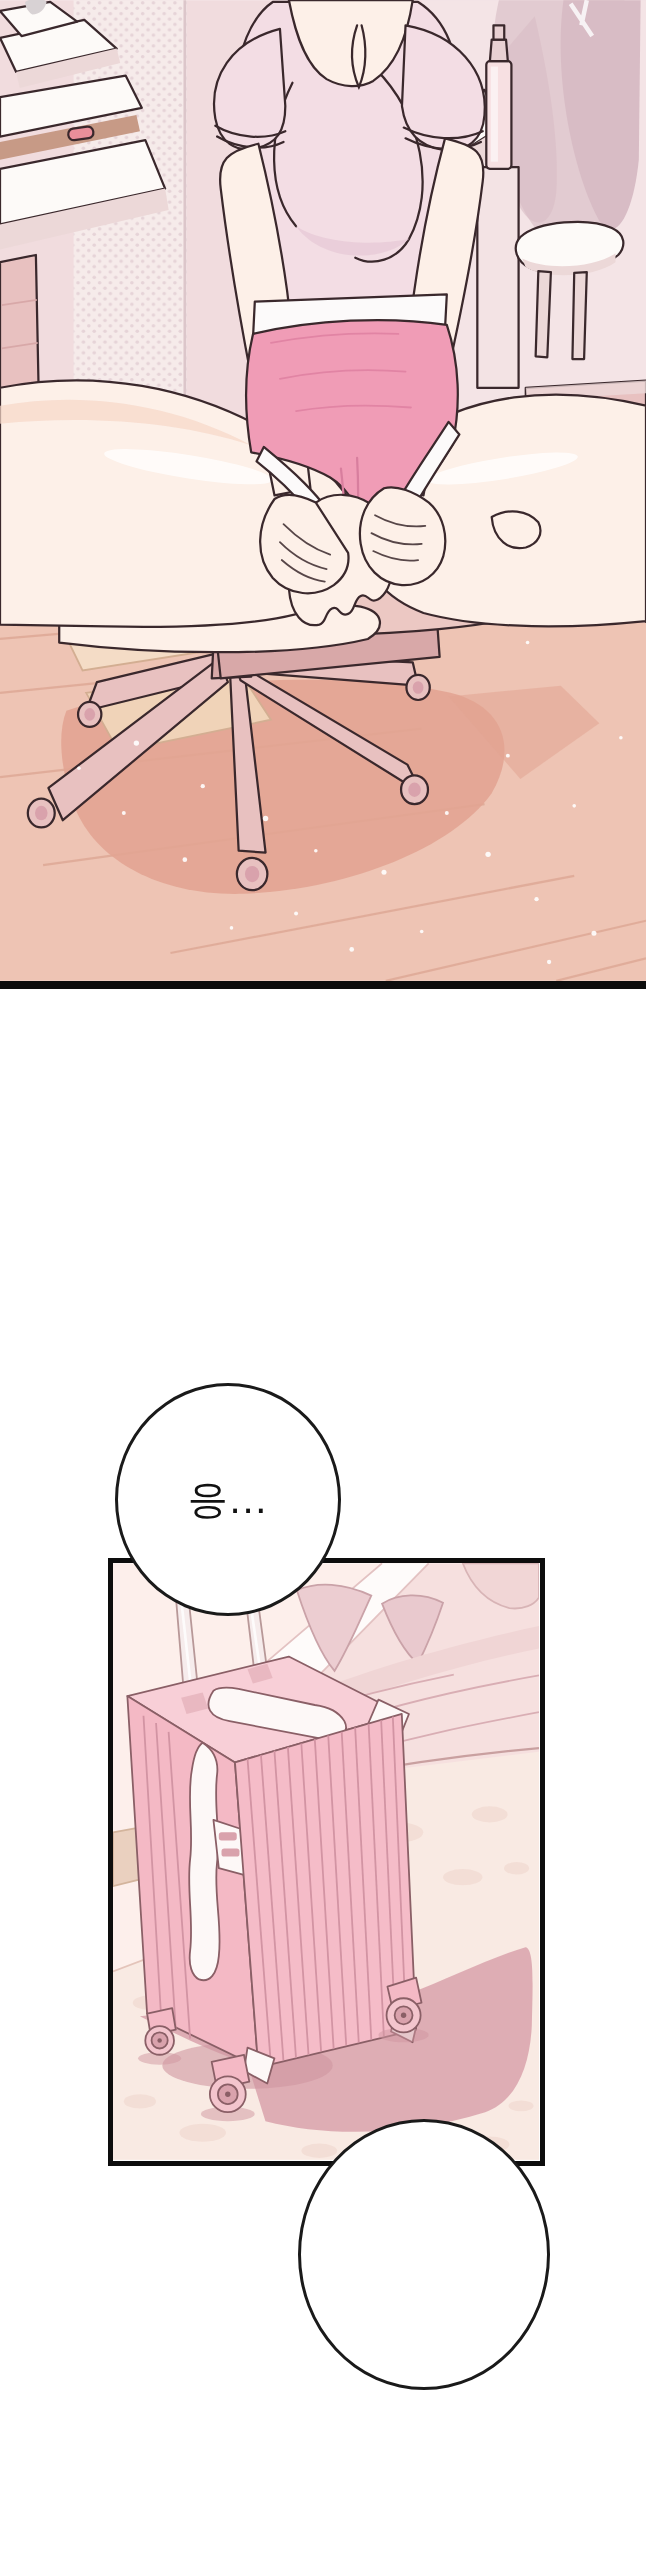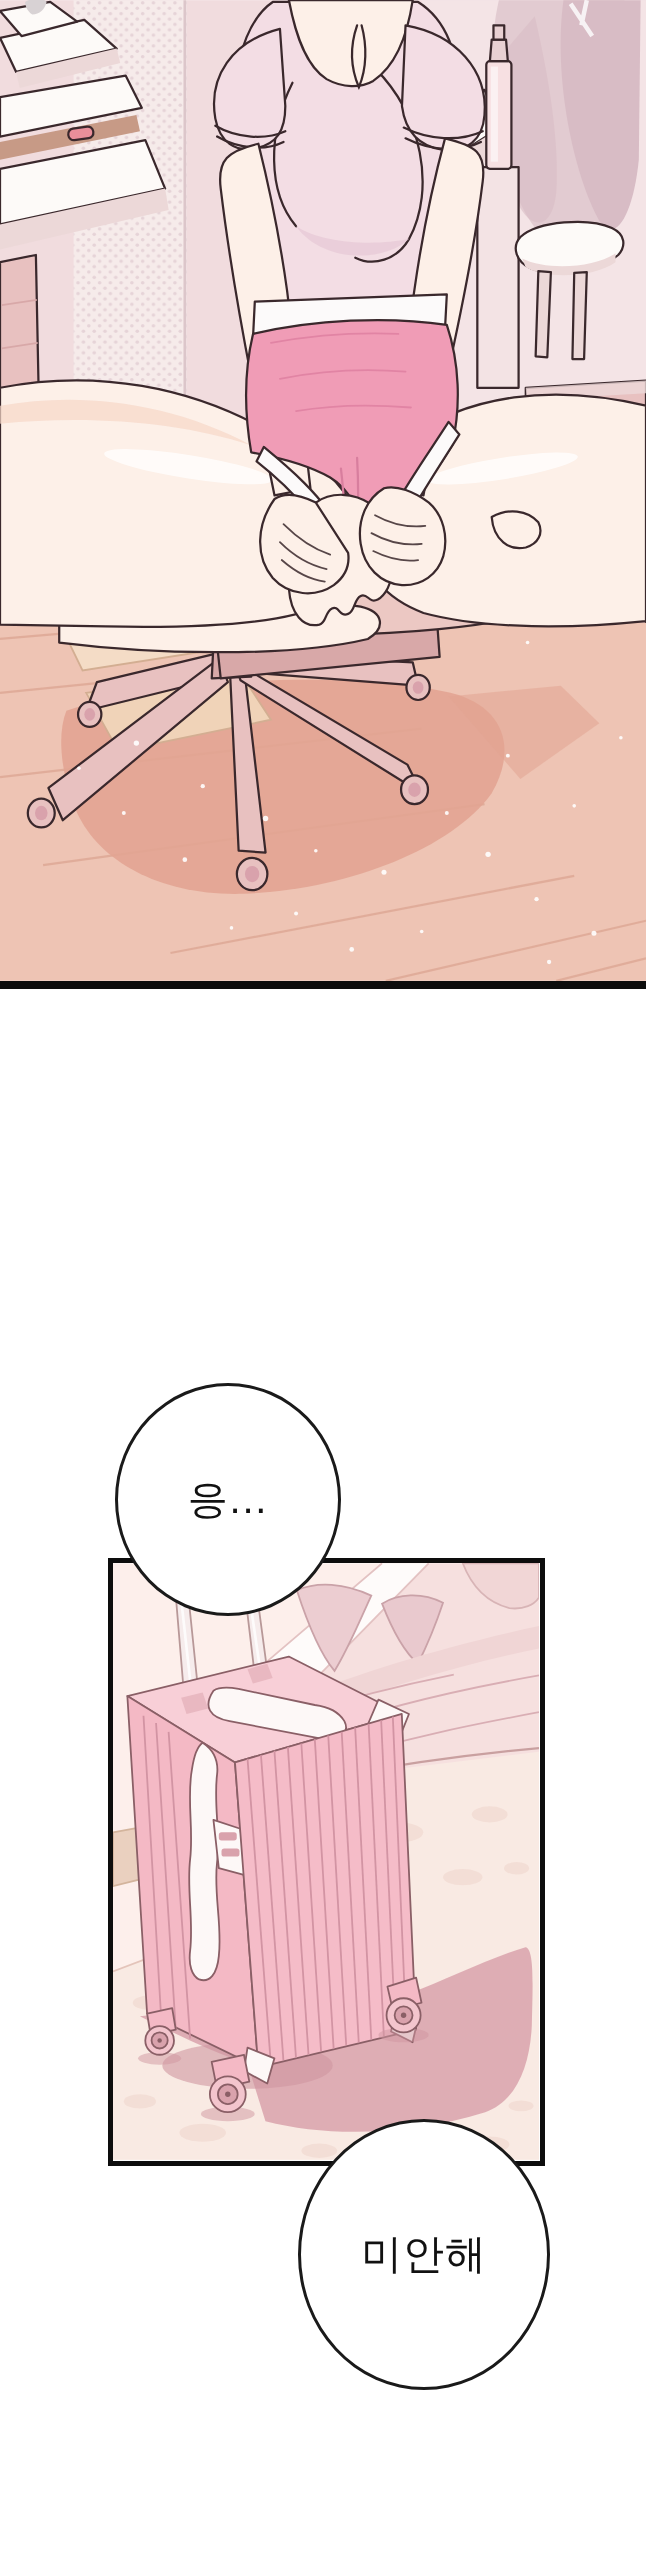--- a/index.html
+++ b/index.html
@@ -359,18 +359,17 @@
       </g>
     </svg>
   </div>
 
   <div id="bubble1" class="bubble">
     <span>응...</span>
   </div>
 
   <div id="bubble2" class="bubble">
     <span>
-      <span style="display:block">미안해</span>
     </span>
   </div>
 
 </div>
 
 
 </body></html>

